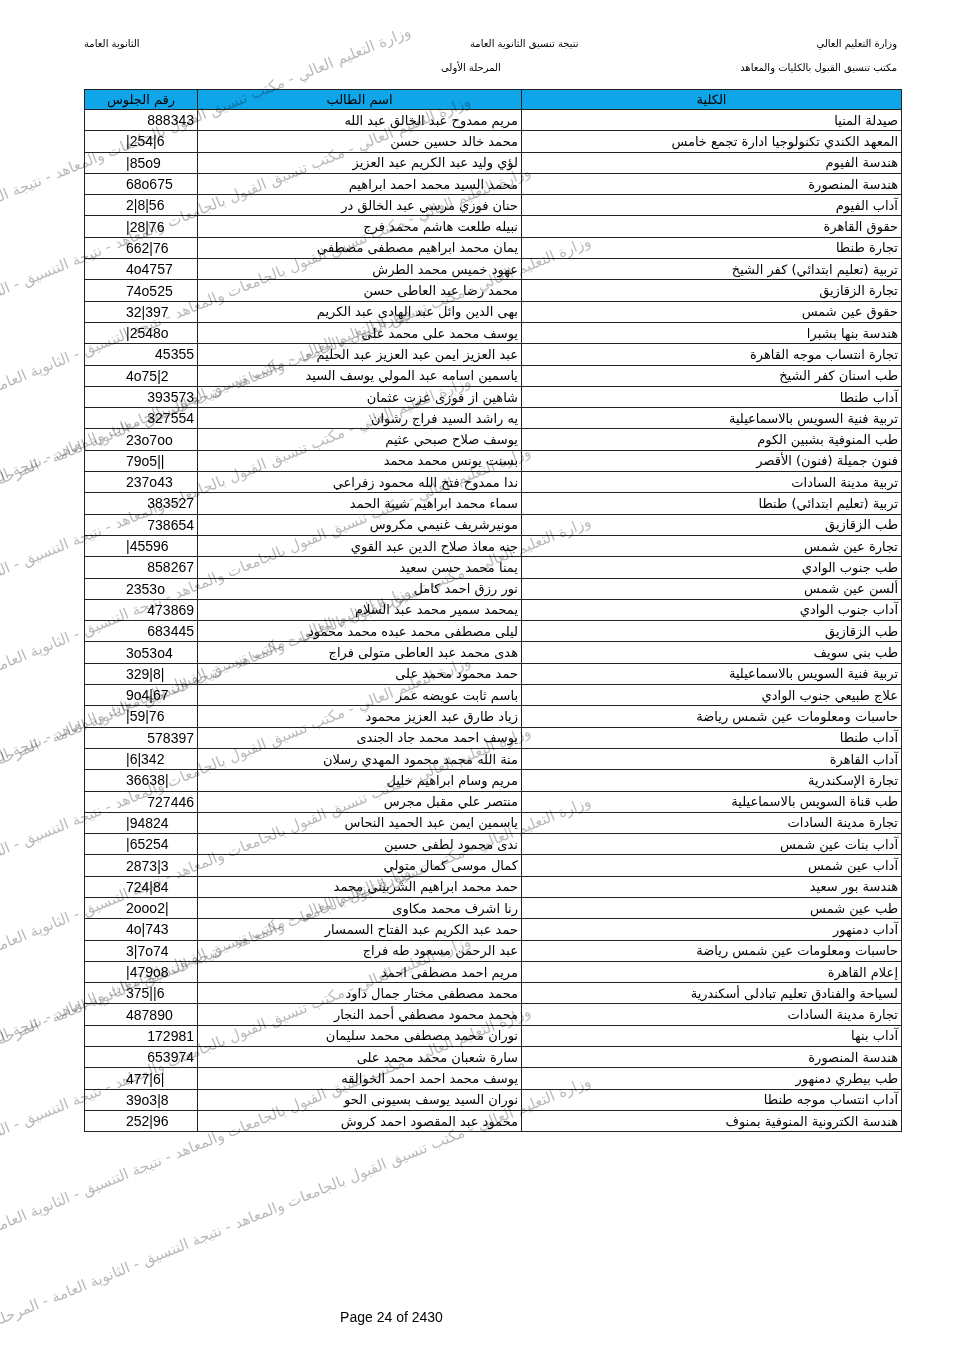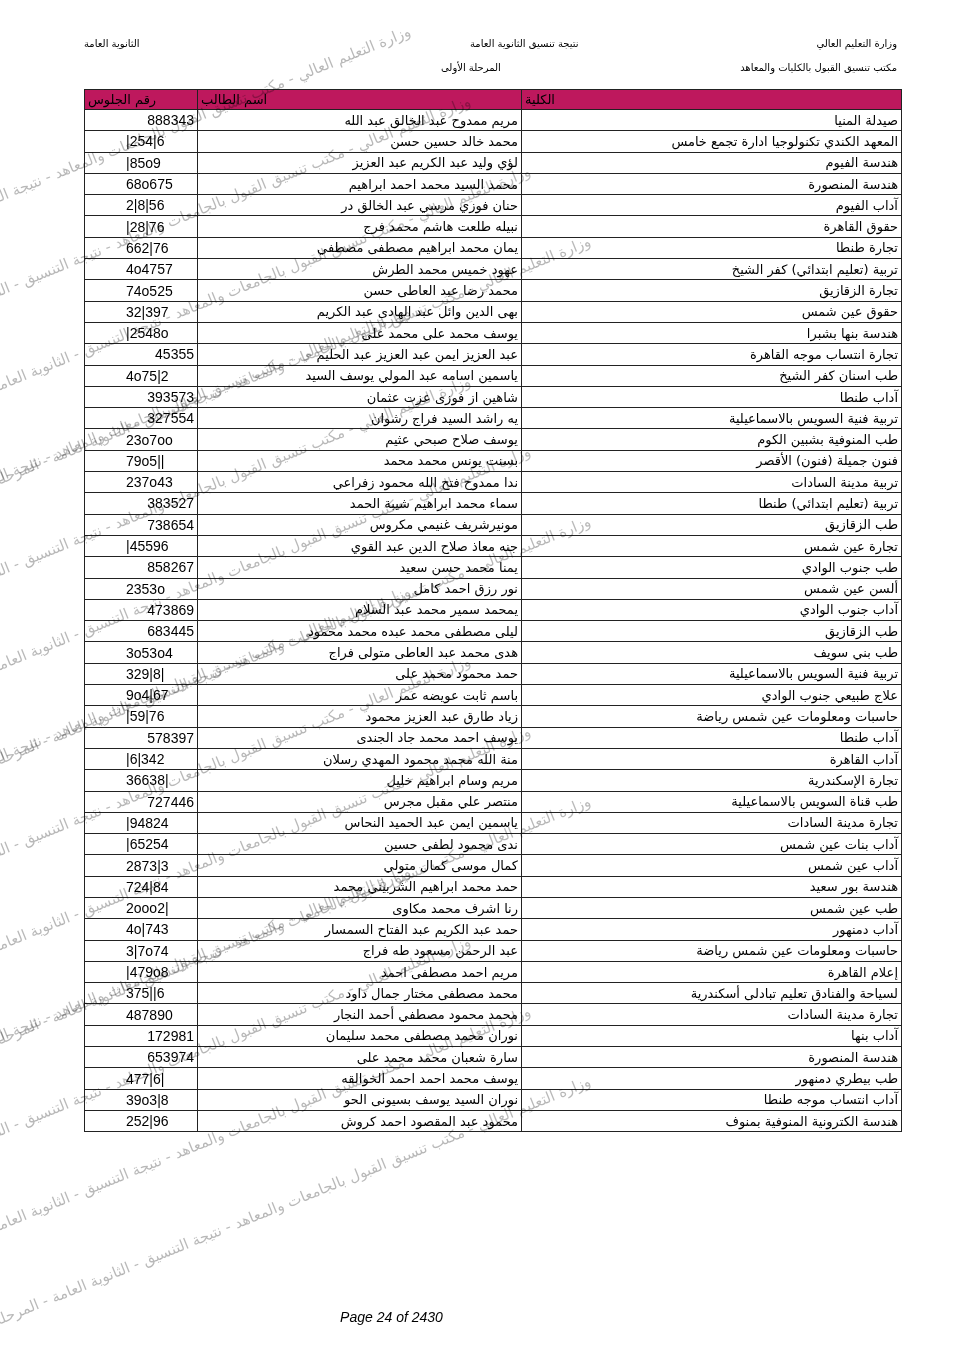--- a/index.html
+++ b/index.html
@@ -5,28 +5,28 @@
   html,body{margin:0;padding:0;background:#fff;}
   body{width:967px;height:1368px;position:relative;overflow:hidden;font-family:"DejaVu Sans",sans-serif;color:#000;}
   .hdr{position:absolute;font-size:10px;white-space:nowrap;direction:rtl;}
   #h-ministry{right:70px;top:38px;}
   #h-office{right:70px;top:62px;}
   #h-title{left:422px;top:38px;margin-left:48px;}
   #h-stage{left:441px;top:62px;}
   #h-secondary{left:84px;top:38px;}
   table{position:absolute;left:84px;top:89px;width:817px;border-collapse:collapse;table-layout:fixed;direction:ltr;}
   td,th{border:1px solid #222;height:20.3px;padding:0 3px;font-size:13px;font-weight:normal;white-space:nowrap;overflow:hidden;}
-  th{background:#be185d;text-align:left;direction:rtl;height:19px;}
+  th{background:#0ea5e9;text-align:center;direction:rtl;height:19px;}
   td.seat{text-align:left;direction:ltr;font-family:"Liberation Sans",sans-serif;font-size:14px;padding-left:41px;}
   td.seat.r{text-align:right;}
   td.name,td.fac{text-align:right;direction:rtl;}
   col.c1{width:113px;} col.c2{width:324px;} col.c3{width:380px;}
   .wm{position:absolute;left:0;top:0;width:967px;height:1368px;pointer-events:none;overflow:hidden;}
   .wm span{position:absolute;font-size:15px;color:rgba(0,0,0,0.28);white-space:nowrap;transform:rotate(-22deg);direction:rtl;}
-  #footer{position:absolute;left:0;width:783px;top:1309px;text-align:center;font-size:14px;font-family:"Liberation Sans",sans-serif;font-style:italic;}
+  #footer{position:absolute;left:0;width:783px;top:1309px;text-align:center;font-size:14px;font-family:"Liberation Sans",sans-serif;}
 </style>
 </head>
 <body>
 
 <div class="hdr" id="h-ministry">وزارة التعليم العالي</div>
 <div class="hdr" id="h-office">مكتب تنسيق القبول بالكليات والمعاهد</div>
 <div class="hdr" id="h-title">نتيجة تنسيق الثانوية العامة</div>
 <div class="hdr" id="h-stage">المرحلة الأولى</div>
 <div class="hdr" id="h-secondary">الثانوية العامة</div>
 

